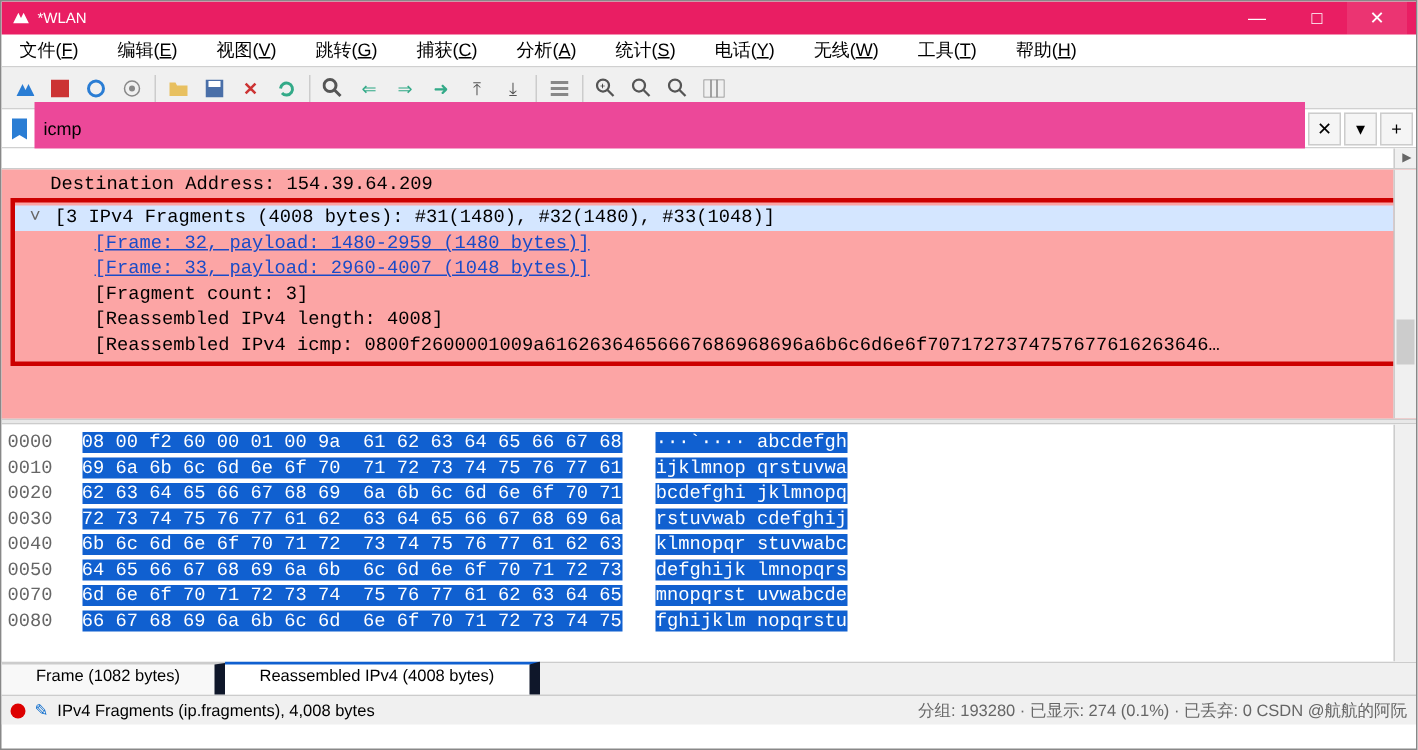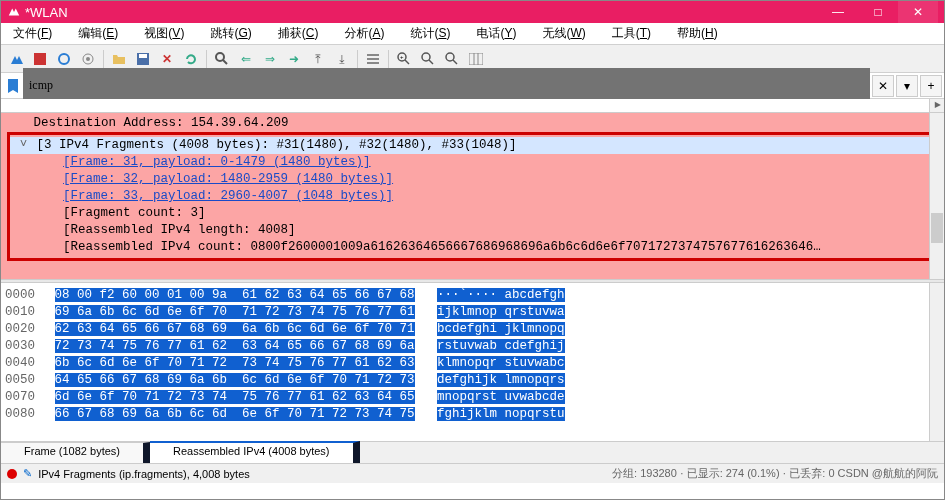--- a/index.html
+++ b/index.html
@@ -1,31 +1,31 @@
 <!DOCTYPE html>
 <html><head>
 <meta charset="utf-8">
 <style>
 * { margin: 0; padding: 0; box-sizing: border-box; }
 body { font-family: "Microsoft YaHei", "Segoe UI", Tahoma, sans-serif; font-size: 12px; background: #fff; width: 945px; height: 500px; overflow: hidden; border: 1px solid #888; }
 .titlebar { background: #e91e63; height: 22px; display: flex; align-items: center; padding: 0 6px; color: #fff; position: relative; }
 .titlebar .icon { width: 14px; height: 14px; margin-right: 4px; }
-.titlebar .title { font-size: 13px; flex: 1; }
+.titlebar .title { font-size: 10px; flex: 1; }
 .titlebar .winbtns { display: flex; gap: 0; }
 .titlebar .winbtn { width: 40px; height: 22px; display: flex; align-items: center; justify-content: center; color: #fff; font-size: 12px; }
 .titlebar .winbtn.close { background: rgba(255,255,255,0.1); }
 .menubar { background: #fff; height: 22px; display: flex; align-items: center; padding: 0 4px; border-bottom: 1px solid #d0d0d0; gap: 10px; }
 .menubar .menu { padding: 2px 8px; font-size: 12px; }
 .menubar .menu u { text-decoration: underline; }
 .toolbar { background: #f0f0f0; height: 28px; display: flex; align-items: center; padding: 0 4px; gap: 2px; border-bottom: 1px solid #d0d0d0; }
 .toolbar .tbtn { width: 22px; height: 22px; display: flex; align-items: center; justify-content: center; border: 1px solid transparent; }
 .toolbar .sep { width: 1px; height: 18px; background: #ccc; margin: 0 2px; }
 .filterbar { background: #fff; height: 26px; display: flex; align-items: center; padding: 0 2px; border-bottom: 1px solid #d0d0d0; }
 .filterbar .bookmark { width: 20px; height: 20px; display: flex; align-items: center; justify-content: center; color: #2e7d32; }
-.filterbar input { flex: 1; height: 36px; border: none; background: #737373; padding: 0 6px; font-family: Liberation Serif, serif; font-size: 12px; outline: none; }
+.filterbar input { flex: 1; height: 36px; border: none; background: #ec4899; padding: 0 6px; font-family: Liberation Sans, sans-serif; font-size: 12px; outline: none; }
 .filterbar .fbtn { width: 22px; height: 22px; display: flex; align-items: center; justify-content: center; border: 1px solid #ccc; margin-left: 2px; background: #f5f5f5; }
 .packetlist { height: 14px; background: #fff; border-bottom: 1px solid #ccc; position: relative; }
 .packetlist .scrollr { position: absolute; right: 0; top: 0; width: 15px; height: 100%; background: #f0f0f0; border-left: 1px solid #ccc; }
 .packetlist .scrollr::after { content: "▶"; font-size: 8px; position: absolute; right: 3px; top: 1px; color: #666; }
 .detail { background: #fca5a5; font-family: Consolas, "Courier New", monospace; font-size: 12.5px; line-height: 17px; padding: 2px 2px; height: 166px; overflow: hidden; position: relative; }
 .detail .line { white-space: pre; padding-left: 8px; }
 .detail .redbox { border: 3px solid #c00; margin: 0 10px 0 4px; padding: 2px 0; }
 .detail .exp { display: inline-block; width: 11px; text-align: center; color: #666; }
 .detail .sel { background: #d4e6ff; }
 .detail .link { color: #1a4bc7; text-decoration: underline; }
@@ -189,26 +189,25 @@
 </div>
 
 <div class="packetlist">
   <div class="scrollr"></div>
 </div>
 
 <div class="detail">
   <div class="line">   Destination Address: 154.39.64.209</div>
   <div class="redbox">
     <div class="line sel"><span class="exp">˅</span> <span>[3 IPv4 Fragments (4008 bytes): #31(1480), #32(1480), #33(1048)]</span></div>
-    <div class="line">      <span class="link">[Frame: 31, payload: 0-1479 (1480 bytes)]</span></div>
     <div class="line">      <span class="link">[Frame: 32, payload: 1480-2959 (1480 bytes)]</span></div>
     <div class="line">      <span class="link">[Frame: 33, payload: 2960-4007 (1048 bytes)]</span></div>
     <div class="line">      <span>[Fragment count: 3]</span></div>
     <div class="line">      <span>[Reassembled IPv4 length: 4008]</span></div>
-    <div class="line">      <span>[Reassembled IPv4 count: 0800f2600001009a61626364656667686968696a6b6c6d6e6f7071727374757677616263646…</span></div>
+    <div class="line">      <span>[Reassembled IPv4 icmp: 0800f2600001009a61626364656667686968696a6b6c6d6e6f7071727374757677616263646…</span></div>
   </div>
   <div class="scrollr">
       <div class="thumb"></div>
     </div>
 </div>
 
 <div class="splitter"></div>
 
 <div class="hex" id="hexpane">
   <div class="scrollr"></div>

